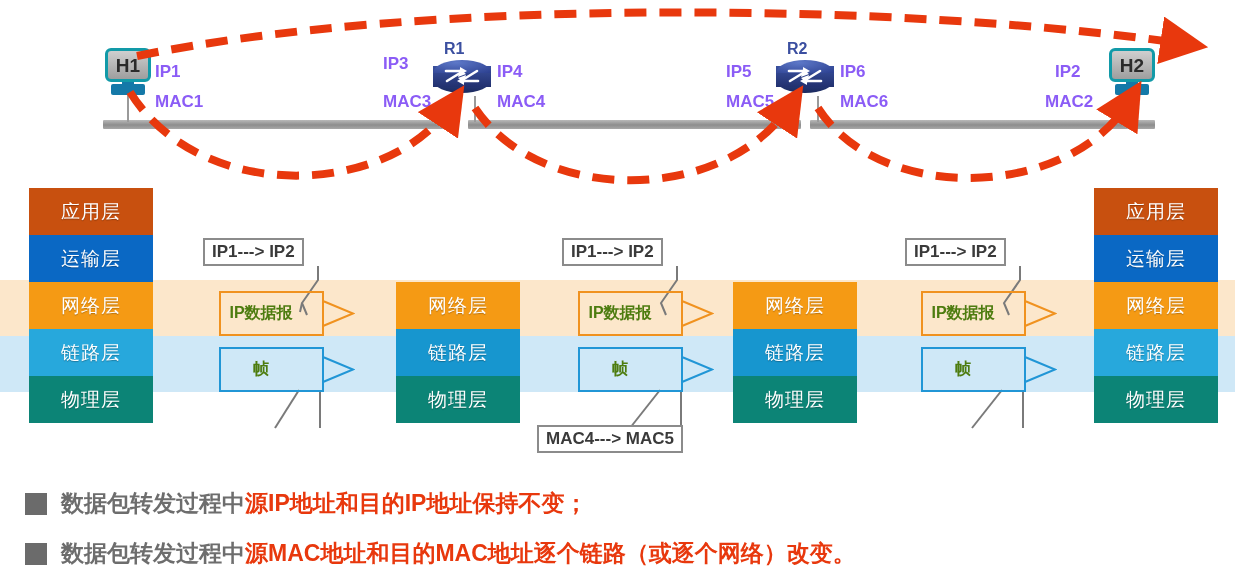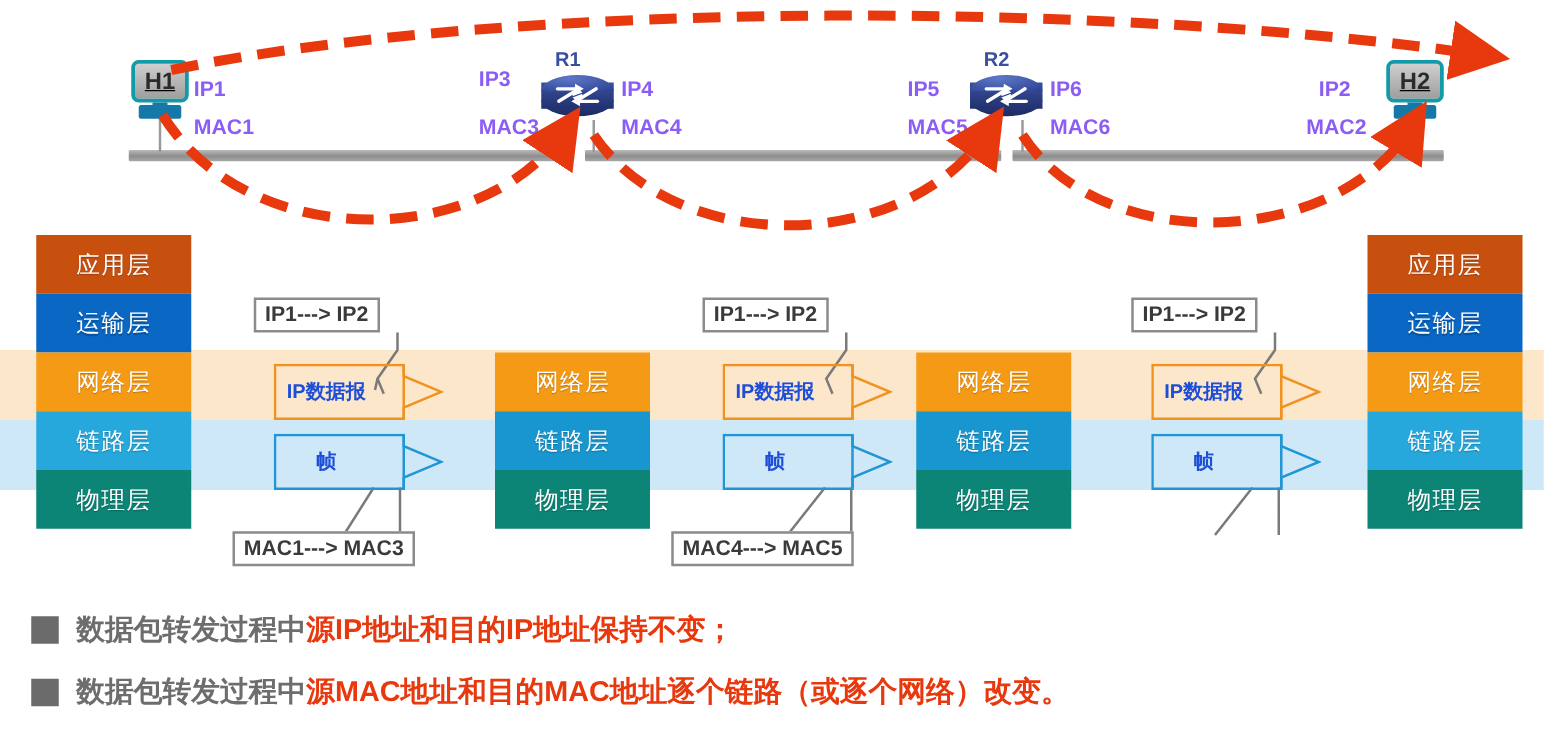--- a/index.html
+++ b/index.html
@@ -7,21 +7,21 @@
   #root{position:relative;width:1235px;height:586px;}
 
   .abs{position:absolute;}
 
   
   .bus{position:absolute;height:9px;background:linear-gradient(#b9b9b9,#8d8d8d 55%,#a8a8a8);border-radius:1px;}
   .drop{position:absolute;width:2px;background:#9a9a9a;}
 
   .host{position:absolute;width:46px;height:34px;border:3px solid #129aa8;border-radius:6px;
         background:linear-gradient(#cfcfcf,#9e9e9e);box-sizing:border-box;
-        display:flex;align-items:center;justify-content:center;text-decoration:underline;}
+        display:flex;align-items:center;justify-content:center;}
   .host span{font-size:19px;font-weight:bold;color:#2b2b2b;line-height:1;}
   .hostbase{position:absolute;width:34px;height:11px;background:#1479a8;border-radius:2px;}
   .hostneck{position:absolute;width:12px;height:5px;background:#1479a8;}
 
   .router{position:absolute;width:58px;height:34px;}
   .router .top{position:absolute;left:0;top:0;width:58px;height:13px;border-radius:50%/100% 100% 0 0;
       background:radial-gradient(ellipse at 40% 20%,#5d78c8,#2b3f8f);}
   .router .body{position:absolute;left:0;top:6px;width:58px;height:21px;
       background:linear-gradient(#39509e,#22316f);}
   .router .bot{position:absolute;left:0;top:20px;width:58px;height:13px;border-radius:50%/0 0 100% 100%;
@@ -35,21 +35,21 @@
   .stackcol{position:absolute;width:124px;}
   .layer{height:47px;display:flex;align-items:center;justify-content:center;
          color:#ffffff;font-size:19px;font-weight:normal;letter-spacing:1px;
          text-shadow:0 1px 1px rgba(0,0,0,.28);}
 
   .band{position:absolute;left:0;right:0;}
 
   
   .pkt{position:absolute;box-sizing:border-box;background:transparent;
        display:flex;align-items:center;justify-content:center;}
-  .pkt .txt{font-size:16px;font-weight:bold;color:#1d4ed8;white-space:nowrap;text-align:right;}
+  .pkt .txt{font-size:16px;font-weight:bold;color:#4d7c0f;white-space:nowrap;text-align:right;}
 
   .callout{position:absolute;box-sizing:border-box;border:2px solid #8b8b8b;background:#fff;
            padding:2px 7px;font-size:17px;font-weight:bold;color:#3a3a3a;white-space:nowrap;}
 
   
   .bullet{position:absolute;display:flex;align-items:center;}
   .sq{width:22px;height:22px;background:#6b6b6b;margin-right:14px;flex:none;}
   .btxt{font-size:23px;font-weight:bold;color:#6d6d6d;white-space:nowrap;}
   .btxt em{font-style:normal;color:#e8380d;}
 </style>
@@ -203,21 +203,20 @@
     </svg>
     <span class="txt" style="position:relative;left:-13px;">IP数据报</span>
   </div>
   <div class="pkt" style="left:219px;top:347px;width:110px;height:45px;">
     <svg class="abs" style="left:0;top:0;width:136px;height:45px;" viewBox="0 0 136 45">
       <path d="M1,1 H104 V10 L134,22.5 L104,35 V44 H1 Z" fill="none" stroke="#2196d6" stroke-width="2"></path>
       <path d="M104,1 V44" fill="none" stroke="#2196d6" stroke-width="2"></path>
     </svg>
     <span class="txt" style="position:relative;left:-13px;">帧</span>
   </div>
-  <div class="callout" style="left:186px;top:425px;">MAC1---&gt; MAC3</div>
 
   <div class="callout" style="left:562px;top:238px;">IP1---&gt; IP2</div>
   <div class="pkt" style="left:578px;top:291px;width:110px;height:45px;">
     <svg class="abs" style="left:0;top:0;width:136px;height:45px;" viewBox="0 0 136 45">
       <path d="M1,1 H104 V10 L134,22.5 L104,35 V44 H1 Z" fill="none" stroke="#f0921f" stroke-width="2"></path>
       <path d="M104,1 V44" fill="none" stroke="#f0921f" stroke-width="2"></path>
     </svg>
     <span class="txt" style="position:relative;left:-13px;">IP数据报</span>
   </div>
   <div class="pkt" style="left:578px;top:347px;width:110px;height:45px;">

